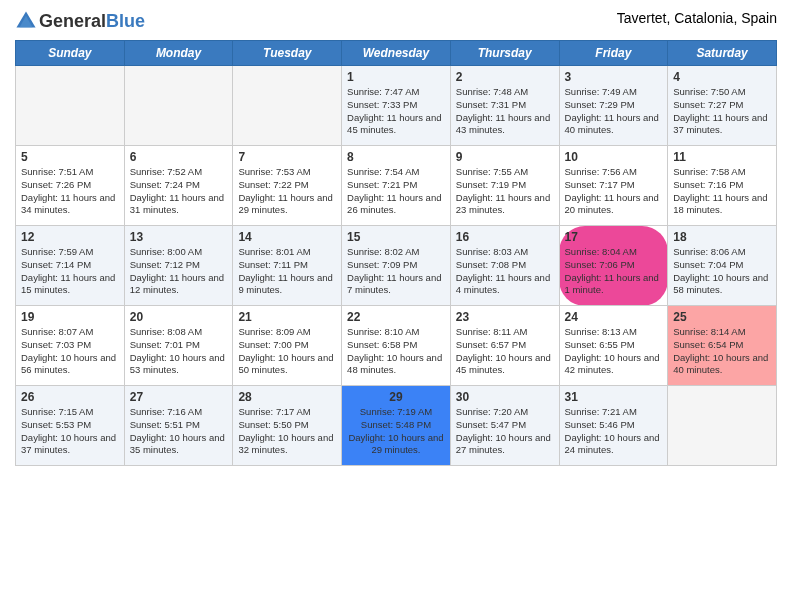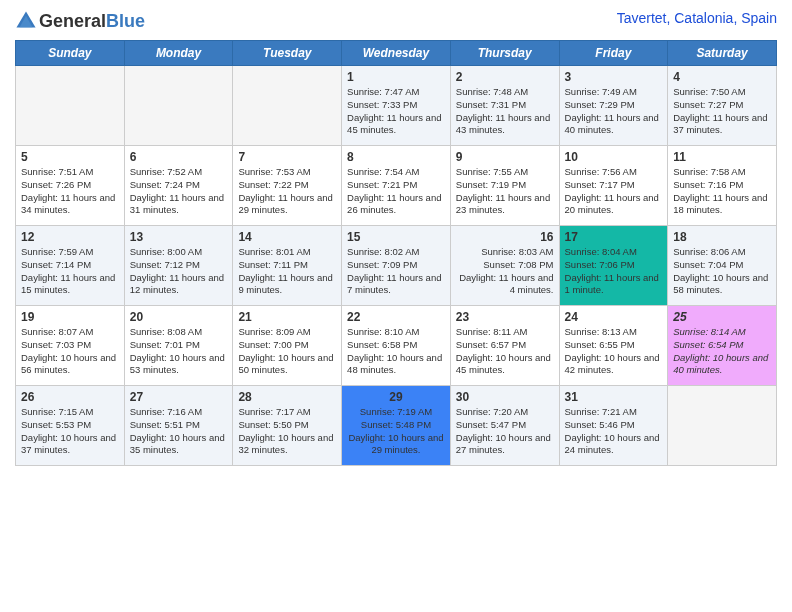--- a/index.html
+++ b/index.html
@@ -42,21 +42,21 @@
     .title-block {
       text-align: right;
     }
     .month-title {
       font-size: 30px;
       color: #333;
       font-weight: normal;
     }
     .location-title {
       font-size: 14px;
-      color: #1d4ed8;
+      color: #000000;
     }
     .calendar-table {
       width: 100%;
       border-collapse: collapse;
       table-layout: fixed;
     }
     .calendar-table th {
       background-color: #3a7abf;
       color: #fff;
       text-align: center;
@@ -216,27 +216,27 @@
             <div class="day-info">Sunrise: 8:01 AM
 Sunset: 7:11 PM
 Daylight: 11 hours and 9 minutes.</div>
           </td>
           <td style="background: rgb(240, 244, 249);">
             <span class="day-number">15</span>
             <div class="day-info">Sunrise: 8:02 AM
 Sunset: 7:09 PM
 Daylight: 11 hours and 7 minutes.</div>
           </td>
-          <td style="background: rgb(240, 244, 249); text-align: right;">
+          <td style="background: rgb(240, 244, 249);">
             <span class="day-number">16</span>
             <div class="day-info">Sunrise: 8:03 AM
 Sunset: 7:08 PM
 Daylight: 11 hours and 4 minutes.</div>
           </td>
-          <td style="background: #14b8a6;">
+          <td style="background: #ec4899; border-radius: 26px;">
             <span class="day-number">17</span>
             <div class="day-info">Sunrise: 8:04 AM
 Sunset: 7:06 PM
 Daylight: 11 hours and 1 minute.</div>
           </td>
           <td style="background: rgb(240, 244, 249);">
             <span class="day-number">18</span>
             <div class="day-info">Sunrise: 8:06 AM
 Sunset: 7:04 PM
 Daylight: 10 hours and 58 minutes.</div>
@@ -272,21 +272,21 @@
             <div class="day-info">Sunrise: 8:11 AM
 Sunset: 6:57 PM
 Daylight: 10 hours and 45 minutes.</div>
           </td>
           <td style="background: rgb(255, 255, 255);">
             <span class="day-number">24</span>
             <div class="day-info">Sunrise: 8:13 AM
 Sunset: 6:55 PM
 Daylight: 10 hours and 42 minutes.</div>
           </td>
-          <td style="background: #f0abfc; font-style: italic;">
+          <td style="background: #fca5a5;">
             <span class="day-number">25</span>
             <div class="day-info">Sunrise: 8:14 AM
 Sunset: 6:54 PM
 Daylight: 10 hours and 40 minutes.</div>
           </td>
         </tr>
         <tr>
           <td style="background: rgb(240, 244, 249);">
             <span class="day-number">26</span>
             <div class="day-info">Sunrise: 7:15 AM

